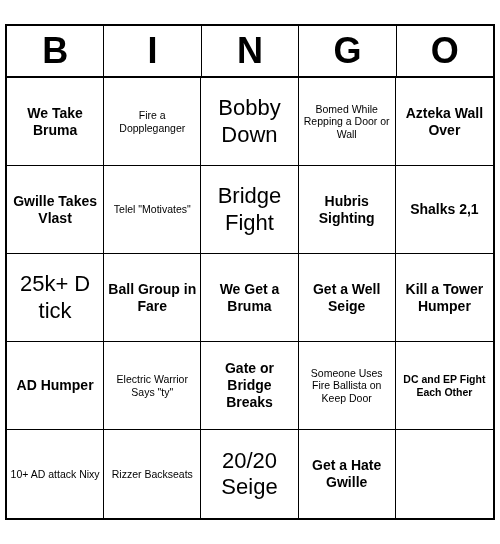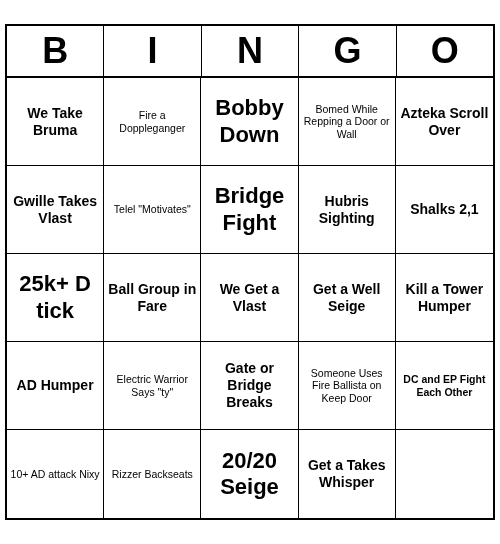--- a/index.html
+++ b/index.html
@@ -53,21 +53,21 @@
     }
     .bingo-cell:nth-child(5n) {
       border-right: none;
       font-weight: bold;
     }
     .bingo-cell:nth-child(n+21) {
       border-bottom: none;
     }
     .bingo-cell.large-text {
       font-size: 22px;
-      font-weight: bold;
+      font-weight: normal;
     }
     .bingo-cell.medium-text {
       font-size: 14px;
       font-weight: bold;
     }
     .bingo-cell.small-text {
       font-size: 10.5px;
     }
   </style>
 </head>
@@ -88,21 +88,21 @@
       <div class="bingo-cell small-text">
         <span>Fire a Doppleganger</span>
       </div>
       <div class="bingo-cell large-text">
         <span>Bobby Down</span>
       </div>
       <div class="bingo-cell small-text">
         <span>Bomed While Repping a Door or Wall</span>
       </div>
       <div class="bingo-cell medium-text">
-        <span>Azteka Scroll Over</span>
+        <span>Azteka Wall Over</span>
       </div>
       <div class="bingo-cell medium-text">
         <span>Gwille Takes Vlast</span>
       </div>
       <div class="bingo-cell small-text">
         <span>Telel "Motivates"</span>
       </div>
       <div class="bingo-cell large-text">
         <span>Bridge Fight</span>
       </div>
@@ -112,21 +112,21 @@
       <div class="bingo-cell medium-text">
         <span>Shalks 2,1</span>
       </div>
       <div class="bingo-cell large-text">
         <span>25k+ D tick</span>
       </div>
       <div class="bingo-cell medium-text">
         <span>Ball Group in Fare</span>
       </div>
       <div class="bingo-cell medium-text">
-        <span>We Get a Vlast</span>
+        <span>We Get a Bruma</span>
       </div>
       <div class="bingo-cell medium-text">
         <span>Get a Well Seige</span>
       </div>
       <div class="bingo-cell medium-text">
         <span>Kill a Tower Humper</span>
       </div>
       <div class="bingo-cell medium-text">
         <span>AD Humper</span>
       </div>
@@ -145,16 +145,16 @@
       <div class="bingo-cell small-text">
         <span>10+ AD attack Nixy</span>
       </div>
       <div class="bingo-cell small-text">
         <span>Rizzer Backseats</span>
       </div>
       <div class="bingo-cell large-text">
         <span>20/20 Seige</span>
       </div>
       <div class="bingo-cell medium-text">
-        <span>Get a Takes Whisper</span>
+        <span>Get a Hate Gwille</span>
       </div>
     </div>
 </div>
 
 </body></html>

